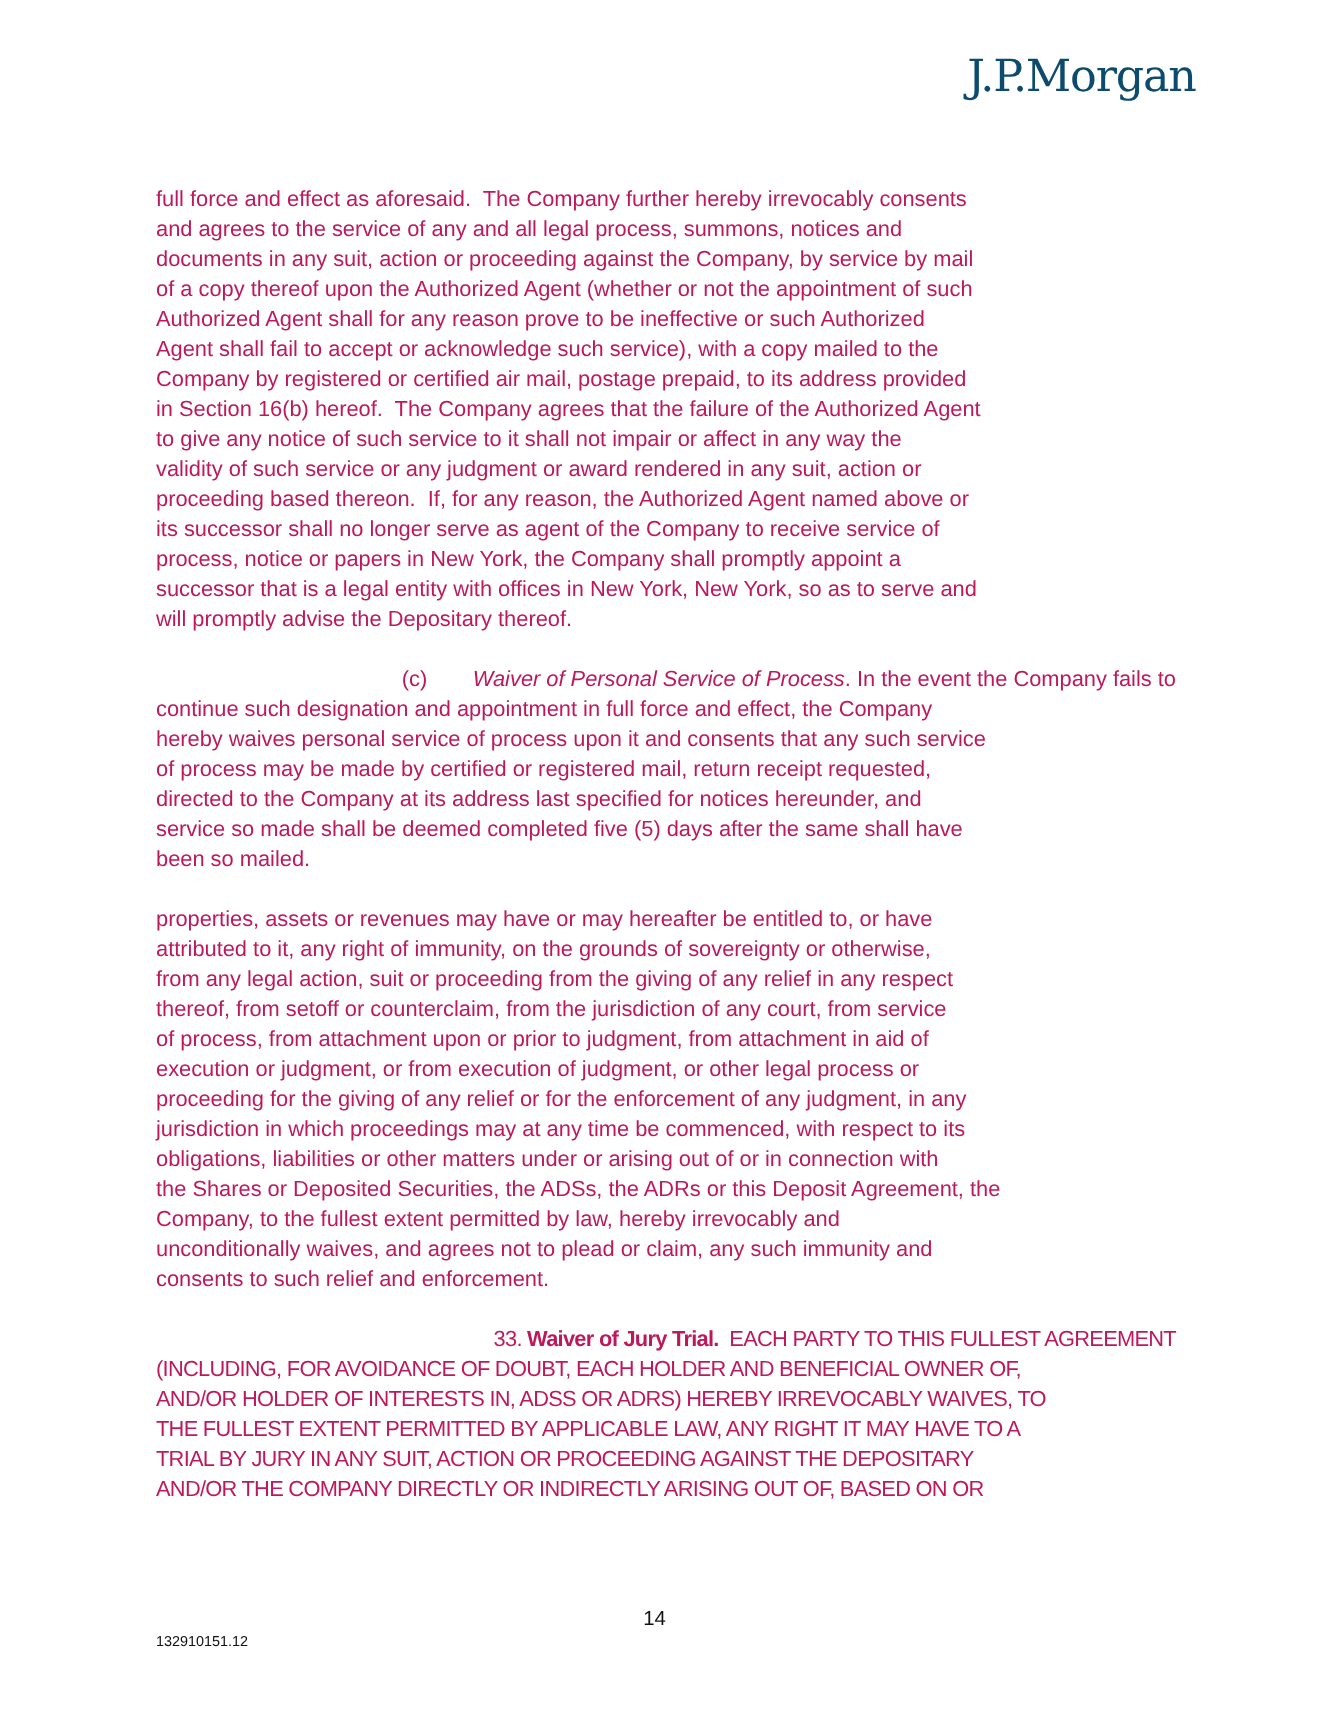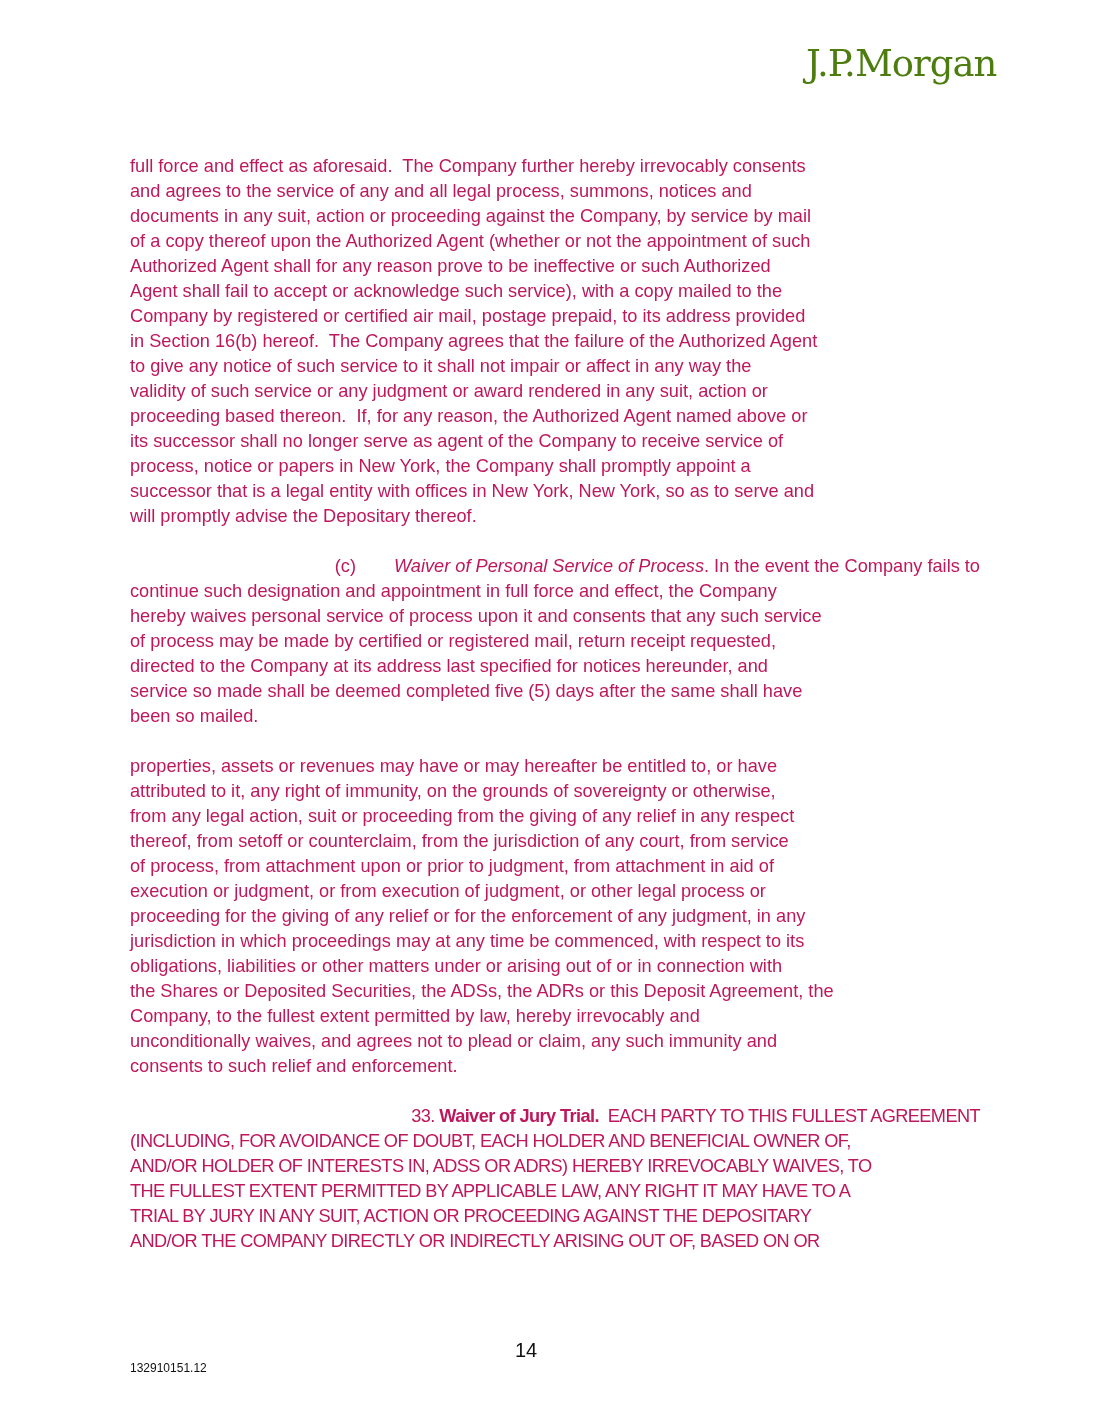--- a/index.html
+++ b/index.html
@@ -1,36 +1,36 @@
 <!DOCTYPE html>
 <html><head>
 <meta charset="utf-8">
 <style>
   html, body { margin: 0; padding: 0; background: #ffffff; }
   body { width: 1100px; height: 1424px; position: relative; overflow: hidden; }
   .logo {
     position: absolute; left: 806px; top: 42px;
     font-family: "DejaVu Serif", "Liberation Serif", serif;
-    font-size: 37px; color: #4d7c0f; letter-spacing: -1px;
+    font-size: 37px; color: #0c4a6e; letter-spacing: -1px;
   }
   .body-text {
     position: absolute; left: 130px; top: 154px; width: 850px;
     font-family: Liberation Sans, sans-serif;
     font-size: 18.2px; color: #be185d; line-height: 25px;
   }
   .line { white-space: pre; height: 25px; }
   .gap { height: 25px; }
   .indent { padding-left: 64px; text-align: right; }
   .ital { font-style: italic; }
   .bold { font-weight: bold; }
   .tab { display: inline-block; width: 38px; }
   .caps { letter-spacing: -0.6px; }
   .page-num {
-    position: absolute; left: 515px; top: 1339px;
-    font-family: "Liberation Sans", sans-serif; font-size: 20px; color: #111;
+    position: absolute; left: 536px; top: 1339px;
+    font-family: "Liberation Sans", sans-serif; font-size: 17px; color: #111;
   }
   .doc-id {
     position: absolute; left: 130px; top: 1361px;
     font-family: Liberation Sans, sans-serif; font-size: 12px; color: #111;
   }
 </style>
 </head>
 <body>
 
 <div class="logo">J.P.Morgan</div>

